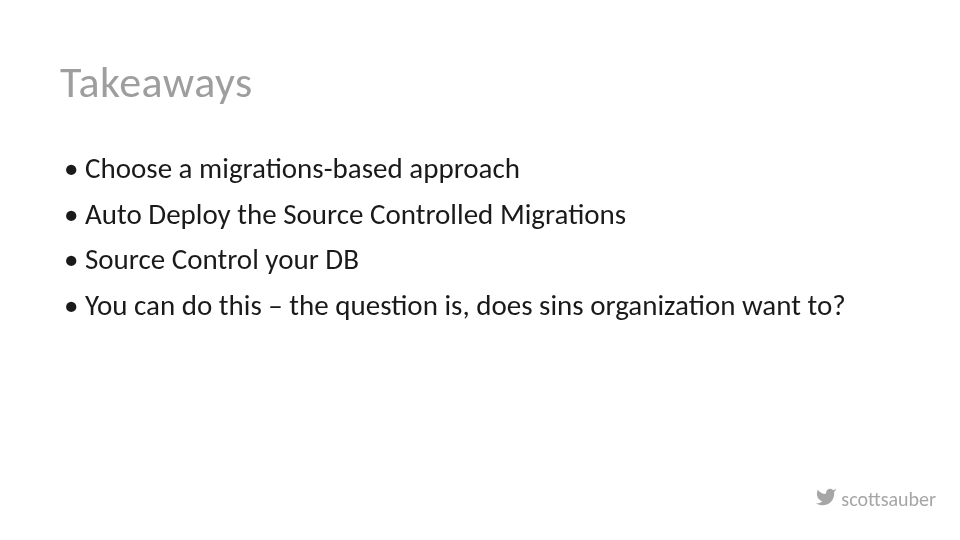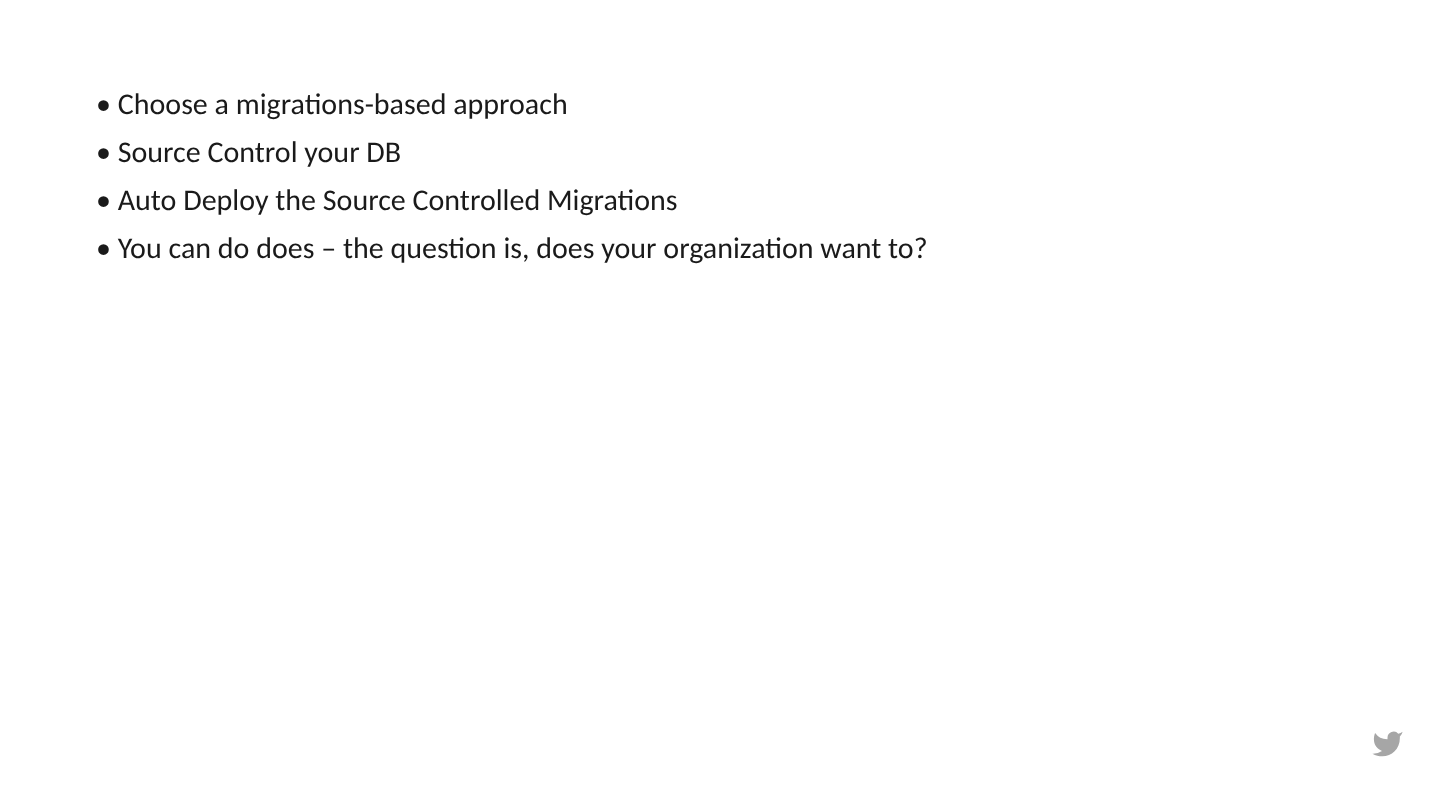--- a/index.html
+++ b/index.html
@@ -15,21 +15,21 @@
     font-weight: 400;
     color: #9e9e9e;
     margin-bottom: 38px;
     letter-spacing: 0.5px;
   }
   .bullets {
     list-style: none;
     padding-left: 4px;
   }
   .bullets li {
-    font-size: 20px;
+    font-size: 29px;
     color: #1a1a1a;
     line-height: 1.5;
     margin-bottom: 2px;
   }
   .bullets li::before {
     content: "• ";
     color: #1a1a1a;
   }
   .footer {
     position: absolute;
@@ -46,26 +46,28 @@
   }
   .handle {
     font-size: 20px;
     color: #a6a6a6;
   }
 </style>
 </head>
 <body>
 
 <div class="slide">
+  <h1 class="title">Takeaways</h1>
   <ul class="bullets">
     <li>Choose a migrations-based approach</li>
+    <li>Auto Deploy the Source Controlled Migrations</li>
     <li>Source Control your DB</li>
-    <li>Auto Deploy the Source Controlled Migrations</li>
-    <li>You can do does – the question is, does your organization want to?</li>
+    <li>You can do this – the question is, does sins organization want to?</li>
   </ul>
   <div class="footer">
     <span>
       <svg viewBox="0 0 24 24">
           <path d="M23 3a10.9 10.9 0 0 1-3.14 1.53 4.48 4.48 0 0 0-7.86 3v1A10.66 10.66 0 0 1 3 4s-4 9 5 13a11.64 11.64 0 0 1-7 2c9 5 20 0 20-11.5a4.5 4.5 0 0 0-.08-.83A7.72 7.72 0 0 0 23 3z"></path>
         </svg>
     </span>
+    <span class="handle">scottsauber</span>
   </div>
 </div>
 
 </body></html>

